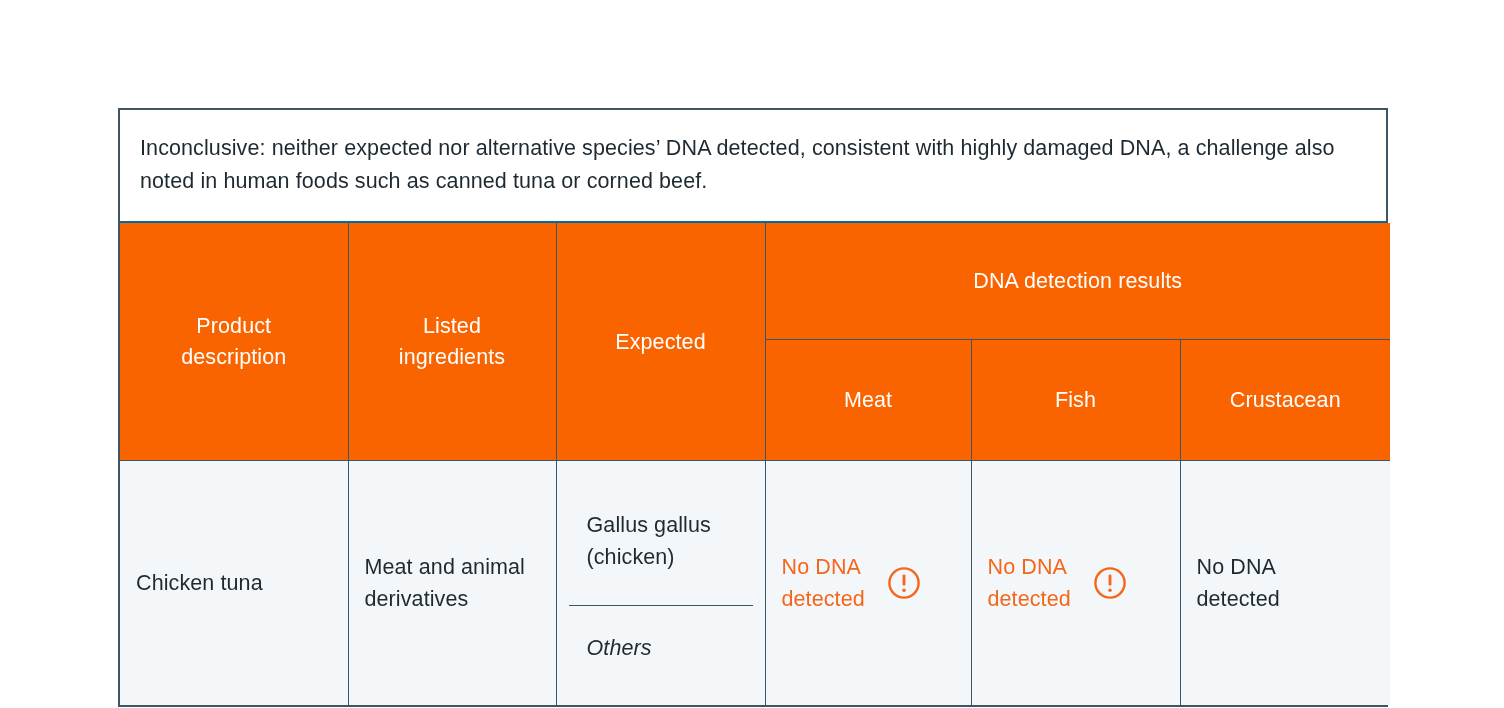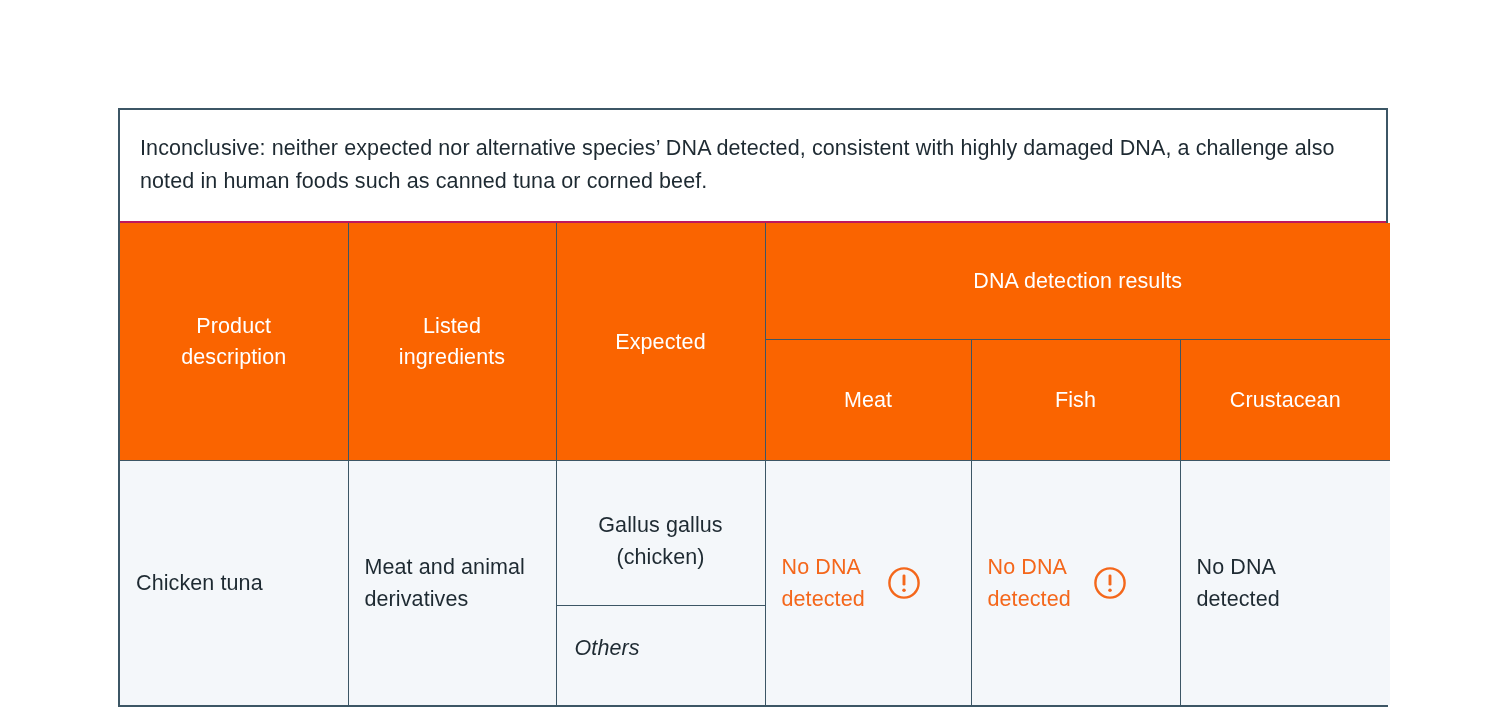--- a/index.html
+++ b/index.html
@@ -34,21 +34,21 @@
     box-sizing: border-box;
     background: #ffffff;
   }
 
   
   .caption-row {
     box-sizing: border-box;
     width: 100%;
     background: #ffffff;
     padding: 22px 20px 24px 20px;
-    border-bottom: 2px solid #be185d;
+    border-bottom: 2px solid #0369a1;
   }
   .caption-text {
     font-size: 21.5px;
     line-height: 1.52;
     color: #1e2a32;
     letter-spacing: 0.1px;
   }
 
   
   table.grid {
@@ -88,21 +88,21 @@
   td.body-cell {
     background: #f4f7fa;
     color: #1e2a32;
     font-size: 21.5px;
     line-height: 1.50;
     vertical-align: middle;
     padding: 0 18px;
     height: 212px;
     letter-spacing: 0.1px;
   }
-  td.body-cell.nopad { padding: 0; text-align: center; }
+  td.body-cell.nopad { padding: 12px; }
 
   
   .split {
     display: flex;
     flex-direction: column;
     height: 212px;
   }
   .split > .split-cell {
     box-sizing: border-box;
     display: flex;

